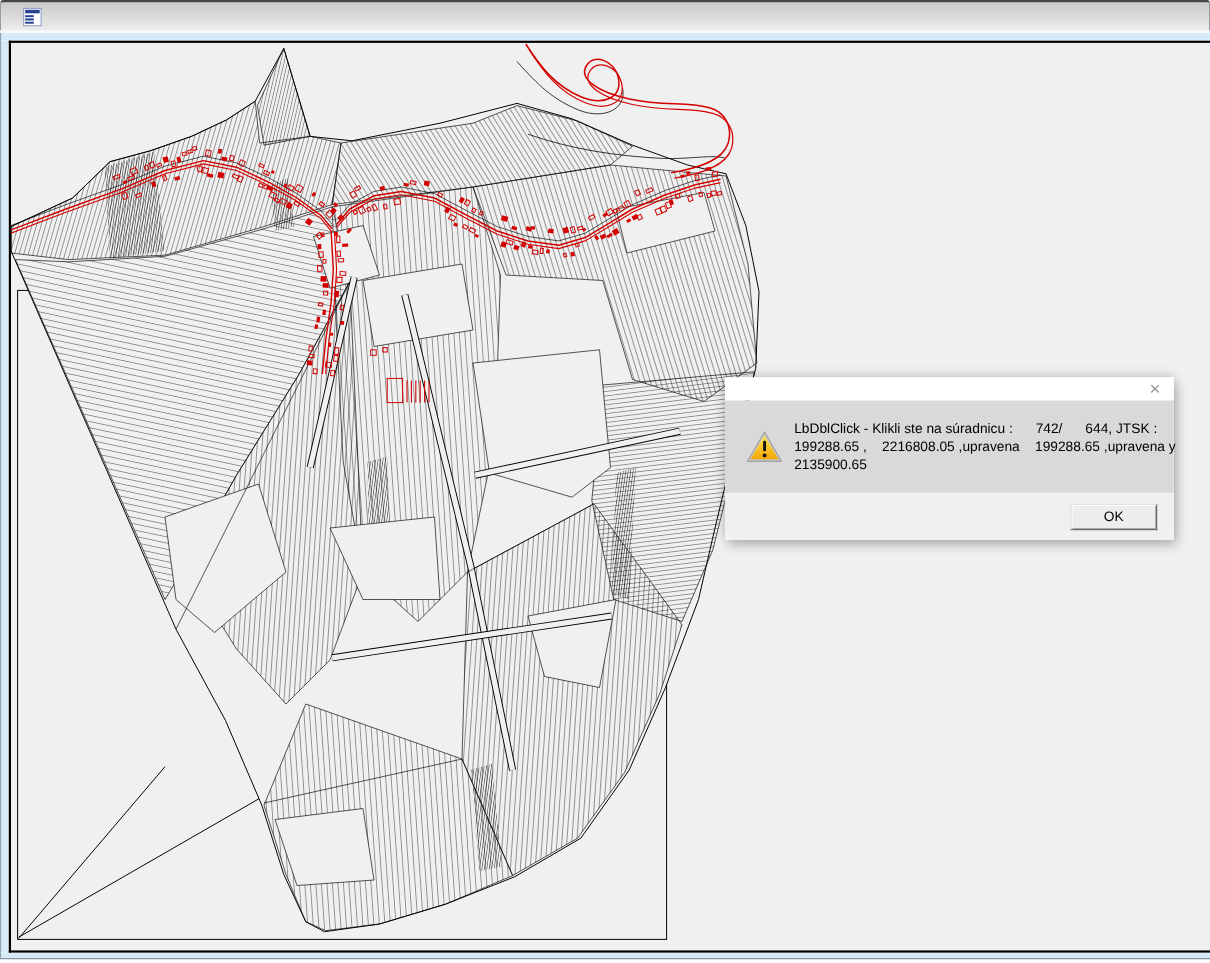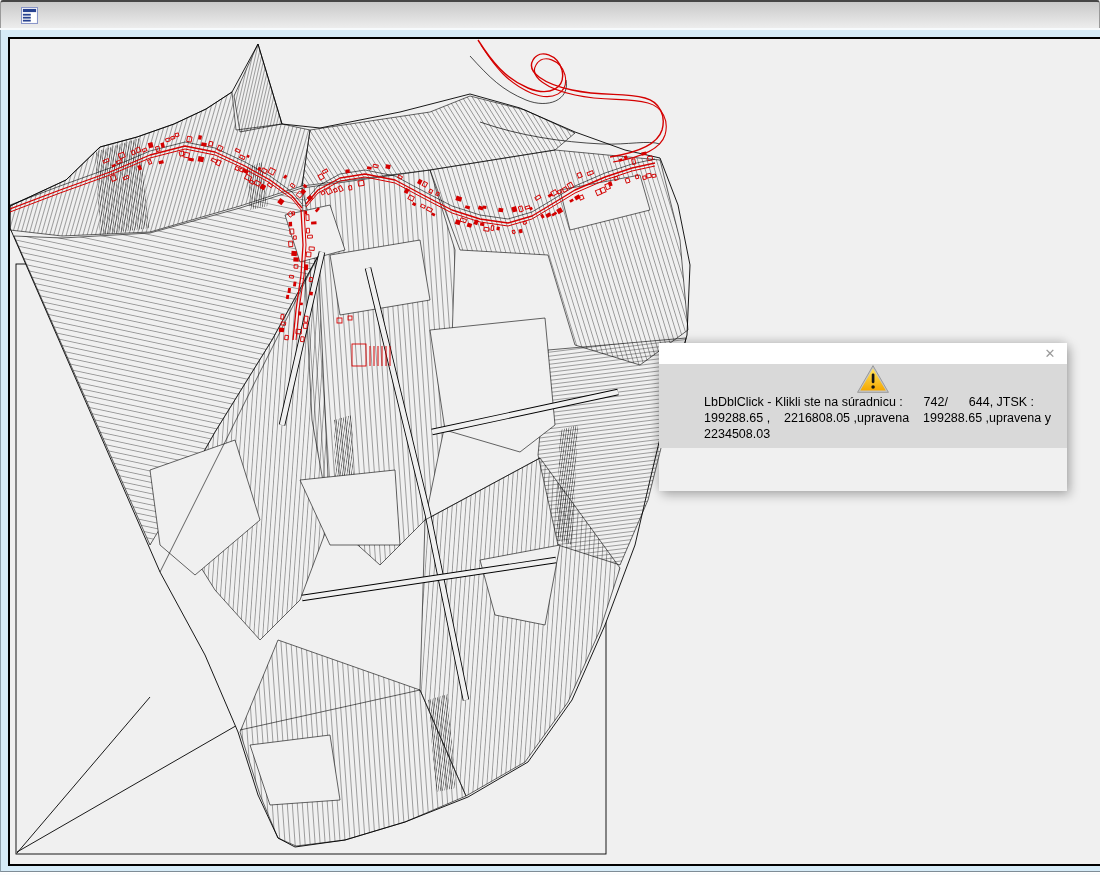--- a/index.html
+++ b/index.html
@@ -22,21 +22,21 @@
   .canvas{position:absolute;left:8px;top:37px;width:1092px;height:829px;background:#f0f0f0;
     border:2px solid #000;border-right:none;box-sizing:border-box;}
   .canvas svg{position:absolute;left:0;top:0;width:1090px;height:825px;display:block;}
 
   
   .dialog{position:absolute;left:659px;top:343px;width:408px;height:148px;
     box-shadow:3px 4px 10px rgba(0,0,0,.28),-2px -3px 9px rgba(0,0,0,.13);z-index:10;}
   .dlg-title{height:21px;background:#ffffff;position:relative;}
   .dlg-close{position:absolute;right:9px;top:3px;width:16px;height:16px;line-height:15px;text-align:center;
     color:#9a9a9a;font-size:13px;cursor:default;user-select:none;}
-  .dlg-body{height:84px;background:#d9d9d9;display:flex;align-items:center;padding-left:19px;box-sizing:border-box;flex-direction:column;}
+  .dlg-body{height:84px;background:#d9d9d9;display:flex;align-items:center;padding-left:19px;box-sizing:border-box;}
   .warn-icon{width:34px;height:30px;flex:0 0 auto;display:block;}
   .dlg-msg{margin-left:10px;font-size:12.5px;line-height:16px;color:#000;}
   .dlg-msg div{white-space:pre;}
   .dlg-footer{height:43px;background:#f0f0f0;display:flex;align-items:center;justify-content:flex-end;padding-right:15px;box-sizing:border-box;}
   .ok-btn{width:79px;height:24px;background:#ededed;font-family:"Liberation Sans",sans-serif;font-size:12.5px;color:#000;
     border:1px solid;border-color:#dfdfdf #5f5f5f #5f5f5f #dfdfdf;
     box-shadow:inset 1px 1px 0 #ffffff,inset -1px -1px 0 #a9a9a9;}
 </style>
 </head>
 <body>
@@ -352,18 +352,21 @@
           </linearGradient>
         </defs>
         <path d="M20,2 L38.5,34 L1.5,34 Z" fill="#c6c6c6" stroke="#8f8f8f" stroke-width="1"></path>
         <path d="M20,5.5 L35.3,31.8 L4.7,31.8 Z" fill="url(#wg)"></path>
         <rect x="18.5" y="11.5" width="3.2" height="11.5" rx="1.4" fill="#141414"></rect>
         <circle cx="20.1" cy="27.6" r="2.1" fill="#141414"></circle>
       </svg>
       <div class="dlg-msg">
         <div>LbDblClick - Klikli ste na súradnicu :      742/      644, JTSK :</div>
         <div>199288.65 ,    2216808.05 ,upravena    199288.65 ,upravena y</div>
-        <div>2234508.03</div>
+        <div>2135900.65</div>
       </div>
     </div>
+    <div class="dlg-footer">
+      <button class="ok-btn">OK</button>
+    </div>
   </div>
 
 </div>
 
 </body></html>

